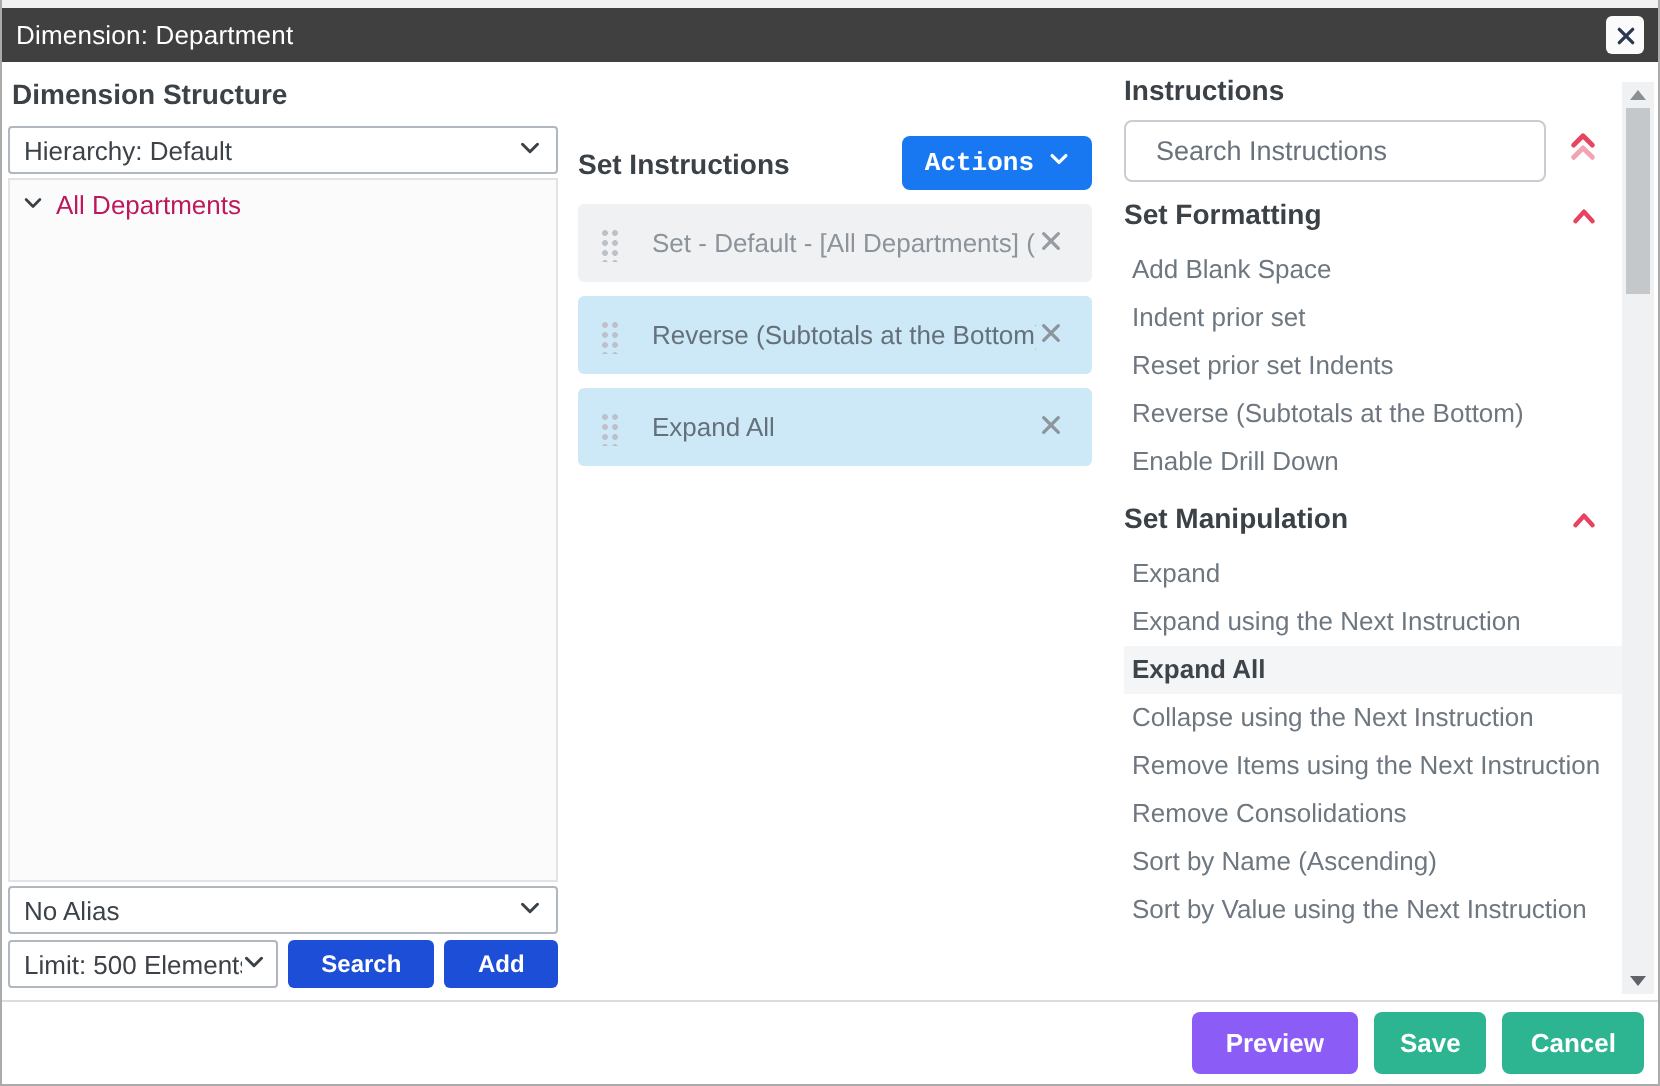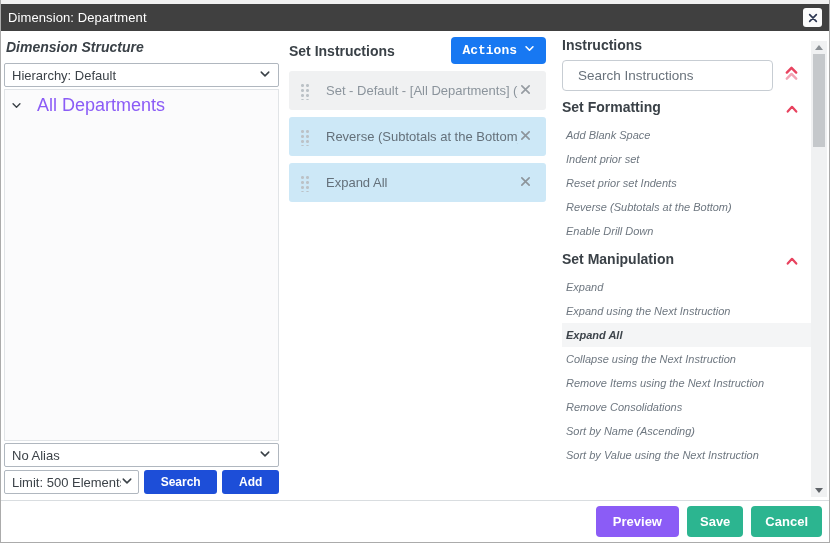--- a/index.html
+++ b/index.html
@@ -25,43 +25,43 @@
   }
   .close-btn svg { display: block; }
 
   
   .body { flex: 1 1 auto; display: flex; position: relative; overflow: hidden; }
 
   .panel-header { font-size: 14px; font-weight: 700; color: #3a4147; }
 
   
   .left-panel { width: 280px; flex: 0 0 auto; padding: 8px 2px 6px 3px; display: flex; flex-direction: column; }
-  .left-panel .panel-header { margin: 0 0 8px 2px; font-style: italic; }
+  .left-panel .panel-header { margin: 0 0 8px 2px; }
   .select {
     height: 24px; background: #fff; border: 1px solid #b0b7bf; border-radius: 2px;
     display: flex; align-items: center; font-size: 13px; color: #3c4248;
     padding: 0 7px; cursor: pointer; width: 100%;
   }
   .select .sel-label { flex: 1 1 auto; white-space: nowrap; overflow: hidden; }
   .select svg { flex: 0 0 auto; }
   .tree-box {
     flex: 1 1 auto; border: 1px solid #e1e4e7; background: #fbfbfc; margin: 2px 0 2px 0; overflow: hidden;
   }
-  .tree-item { display: flex; align-items: center; gap: 15px; padding: 5px 6px; font-size: 18px; color: #8b5cf6; cursor: pointer; }
+  .tree-item { display: flex; align-items: center; gap: 6px; padding: 5px 6px; font-size: 13px; color: #be185d; cursor: pointer; }
   .tree-item svg { color: #3a4147; }
   .bottom-row { display: flex; gap: 5px; margin-top: 3px; }
   .bottom-row .select { width: 135px; flex: 0 0 auto; padding-right: 5px; }
   .btn-teal {
     flex: 1 1 auto; height: 24px; border: none; border-radius: 3px; background: #1d4ed8;
     color: #fff; font-size: 12px; font-weight: 700; cursor: pointer; font-family: inherit;
   }
 
   
   .middle-panel { width: 270px; flex: 0 0 auto; padding: 6px 5px 0 8px; }
-  .mid-header-row { display: flex; align-items: center; justify-content: space-between; margin-bottom: 7px; }
+  .mid-header-row { display: flex; align-items: center; justify-content: space-between; margin-bottom: 7px; margin-top: 31px; }
   .actions-btn {
     height: 27px; background: #1778f2; color: #fff; border: none; border-radius: 4px;
     font-size: 13px; font-weight: 700; display: flex; align-items: center; gap: 7px;
     padding: 0 11px; cursor: pointer; font-family: Liberation Mono, monospace;
   }
   .card {
     height: 39px; border-radius: 3px; display: flex; align-items: center;
     padding: 0 13px 0 11px; margin-bottom: 7px; font-size: 13px; cursor: grab;
   }
   .card.gray { background: #f0f1f2; color: #8b949c; }
@@ -77,21 +77,21 @@
   
   .right-panel { flex: 1 1 auto; padding: 4px 30px 0 11px; overflow: hidden; }
   .right-panel .panel-header { margin: 2px 0 7px 0; }
   .search-row { display: flex; align-items: center; gap: 11px; margin-bottom: 10px; }
   .search-input {
     flex: 1 1 auto; height: 31px; border: 1px solid #c7cdd3; border-radius: 4px;
     font-size: 13.5px; color: #3c4248; padding: 0 15px; font-family: inherit; outline: none; min-width: 0;
   }
   .search-input::placeholder { color: #69727b; opacity: 1; }
   .section-header-row { display: flex; align-items: center; justify-content: space-between; margin: 10px 0 5px 0; height: 17px; }
-  .insn-item { font-size: 11px; color: #6e7780; line-height: 14px; padding: 5px 4px; cursor: pointer; white-space: nowrap; font-style: italic; }
+  .insn-item { font-size: 13px; color: #6e7780; line-height: 14px; padding: 5px 4px; cursor: pointer; white-space: nowrap; }
   .insn-item.selected {
     font-weight: 700; color: #3d444b; background: #f4f5f6; margin-right: -24px;
   }
 
   
   .scrollbar {
     position: absolute; right: 2px; top: 10px; bottom: 3px; width: 16px;
     background: #f0f1f2; cursor: default;
   }
   .sb-arrow { height: 13px; display: flex; align-items: center; justify-content: center; }

